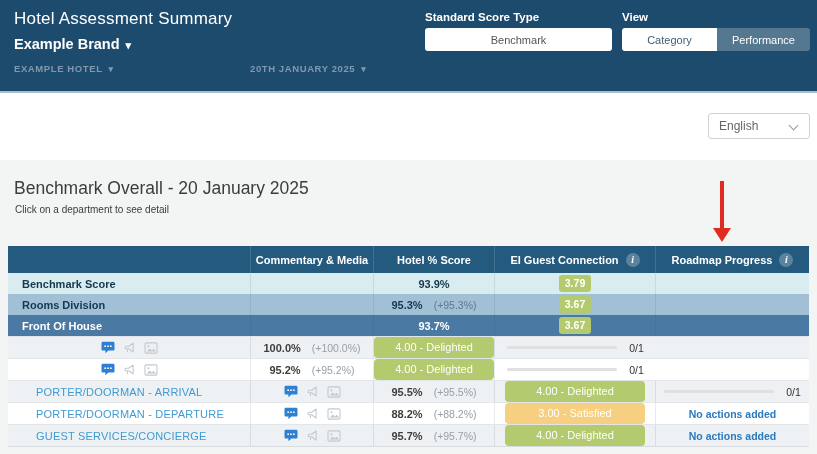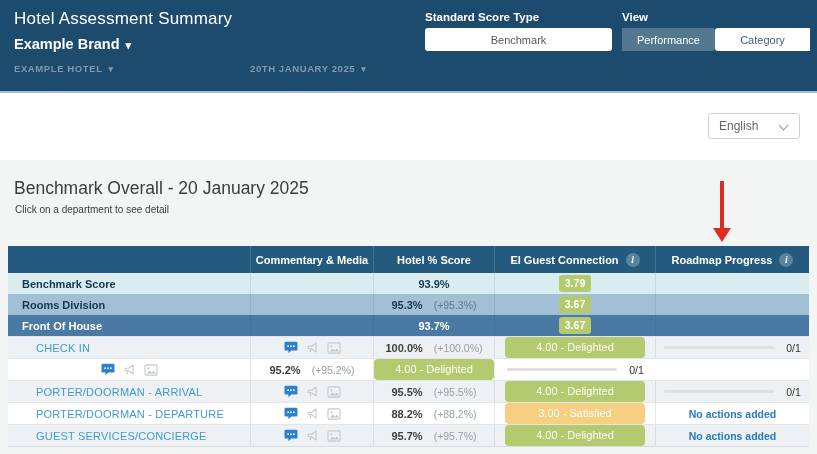--- a/index.html
+++ b/index.html
@@ -24,21 +24,21 @@
   .view-label{position:absolute;left:622px;top:11px;font-size:11.5px;font-weight:bold;color:#fff;}
   .view-toggle{position:absolute;left:622px;top:28px;display:flex;}
   .view-btn{height:23px;font-size:11px;border:none;cursor:pointer;font-family:inherit;}
   .view-btn.category{width:95px;background:#fff;color:#3f5e79;border-radius:3px 0 0 3px;}
   .view-btn.performance{width:93px;background:var(--button-performance,#54788f);color:#fff;border-radius:0 3px 3px 0;}
 
   
   .download-btn{position:absolute;left:10px;top:113px;height:27px;padding:0 13px;
         background:var(--button-green,#6cba6e);border:none;border-radius:4px;color:#fff;
         font-size:11.5px;font-family:inherit;display:flex;align-items:center;gap:7px;cursor:pointer;}
-  .lang-select{position:absolute;left:708px;top:113px;width:92px;height:26px;background:#fff;
+  .lang-select{position:absolute;left:708px;top:113px;width:102px;height:26px;background:#fff;
         border:1px solid #d2d2d2;border-radius:3px;box-sizing:border-box;display:flex;
         align-items:center;justify-content:space-between;padding:0 10px;font-size:12px;color:#666;cursor:pointer;}
   .chev{width:9px;height:9px;display:inline-block;}
   .chev::before{content:"";display:block;width:6px;height:6px;border-right:1.5px solid #999;
         border-bottom:1.5px solid #999;transform:rotate(45deg);margin-top:0;}
 
   
   .content{position:absolute;left:0;top:160px;width:100%;height:294px;background:#f3f4f4;}
   .sec-title{position:absolute;left:14px;top:18px;margin:0;font-size:17.5px;font-weight:normal;color:#3c3c3c;}
   .sec-sub{position:absolute;left:15px;top:44px;font-size:10px;color:#3c3c3c;}
@@ -100,22 +100,22 @@
     <div class="hotel"><span>EXAMPLE HOTEL</span><span class="caret caret-muted"></span></div>
     <div class="date"><span>20TH JANUARY 2025</span><span class="caret caret-muted"></span></div>
 
     <div class="score-type-label">Standard Score Type</div>
     <div class="score-type-select">
         <span>Benchmark</span>
       </div>
 
     <div class="view-label">View</div>
     <div class="view-toggle">
+      <button class="view-btn category">Category</button>
       <button class="view-btn performance">Performance</button>
-      <button class="view-btn category">Category</button>
     </div>
   </header>
 
 
   <div class="lang-select">
     <span>English</span>
     <span class="chev"></span>
   </div>
 
   <main class="content">
@@ -182,23 +182,20 @@
             <div class="cell"></div>
             <div class="cell">
               <span class="score">93.7%</span>
             </div>
             <div class="cell">
               <span class="badge small green">3.67</span>
             </div>
             <div class="cell"></div>
           </div>
           <div class="row grid dept alt">
-            <div class="cell name">
-              <span class="dept-link">CHECK IN</span>
-            </div>
             <div class="cell">
               <span class="icon">
                 <svg width="14" height="13" viewBox="0 0 16 15">
                   <path fill="#2f80d0" d="M2 1h12c.8 0 1.5.7 1.5 1.5v7c0 .8-.7 1.5-1.5 1.5H8.5L5 14v-3H2C1.2 11 .5 10.3.5 9.5v-7C.5 1.7 1.2 1 2 1z"></path>
                   <circle cx="4.7" cy="6" r="1" fill="#fff"></circle>
                   <circle cx="8" cy="6" r="1" fill="#fff"></circle>
                   <circle cx="11.3" cy="6" r="1" fill="#fff"></circle>
                 </svg>
               </span>
               <span class="icon">

